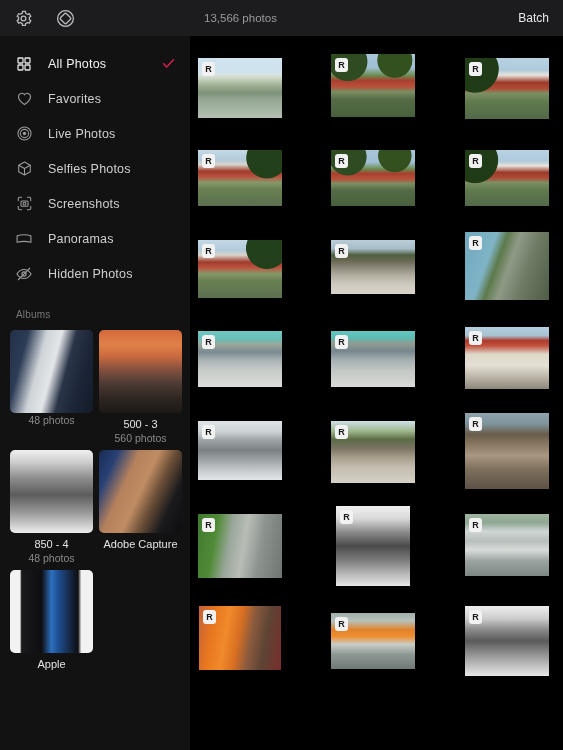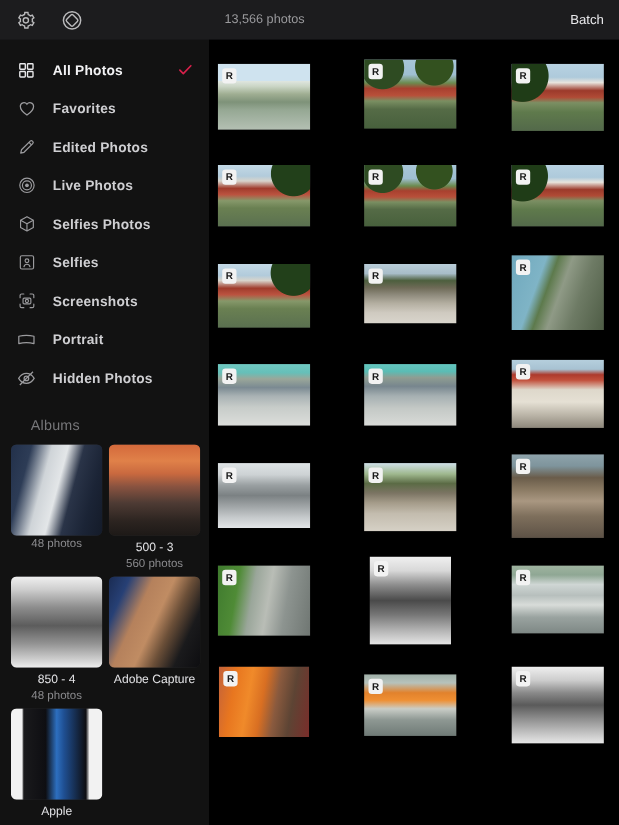--- a/index.html
+++ b/index.html
@@ -32,43 +32,42 @@
   }
   .tb-icon svg{ display:block; }
 
   .nav{ padding-top:10px; }
   .nav-item{
     height:35px;
     display:flex; align-items:center;
     padding:0 14px 0 14px;
     gap:14px;
     position:relative;
-    font-weight:bold;
   }
   .nav-ico{
     width:20px; height:20px; flex:0 0 20px;
     display:flex; align-items:center; justify-content:center;
     color:#9b9b9e;
   }
   .nav-ico svg{ display:block; }
   .nav-label{
     font-size:12.5px; color:#cfcfd2; letter-spacing:.2px;
     white-space:nowrap;
   }
   .nav-item.active .nav-label{ color:#f2f2f4; }
   .nav-item.active .nav-ico{ color:#e8e8ea; }
   .nav-check{
     margin-left:auto;
     width:16px; height:16px;
     display:flex; align-items:center; justify-content:center;
   }
 
   .albums-head{
-    font-size:13px; color:#77777a;
-    padding:18px 0 10px 28px;
+    font-size:10px; color:#77777a;
+    padding:18px 0 10px 16px;
     letter-spacing:.2px;
   }
   .albums-grid{
     display:grid;
     grid-template-columns:1fr 1fr;
     column-gap:6px; row-gap:0;
     padding:0 10px;
   }
   .album{
     display:flex; flex-direction:column; align-items:center;
@@ -235,29 +234,20 @@
 
       <div class="nav-item">
         <span class="nav-ico">
           <svg width="17" height="17" viewBox="0 0 24 24" fill="none" stroke="currentColor" stroke-width="1.6">
             <path d="M12 20.5S3.5 15 3.5 9.2A4.7 4.7 0 0 1 12 6.6a4.7 4.7 0 0 1 8.5 2.6C20.5 15 12 20.5 12 20.5z"></path>
           </svg>
         </span>
         <span class="nav-label">Favorites</span>
       </div>
 
-      <div class="nav-item">
-        <span class="nav-ico">
-          <svg width="17" height="17" viewBox="0 0 24 24" fill="none" stroke="currentColor" stroke-width="1.6" stroke-linejoin="round">
-            <path d="M4 20l1-4.2L16.2 4.6a2 2 0 0 1 2.8 0l.4.4a2 2 0 0 1 0 2.8L8.2 19z"></path>
-            <path d="M14.6 6.2l3.2 3.2"></path>
-          </svg>
-        </span>
-        <span class="nav-label">Edited Photos</span>
-      </div>
 
       <div class="nav-item">
         <span class="nav-ico">
           <svg width="17" height="17" viewBox="0 0 24 24" fill="none" stroke="currentColor" stroke-width="1.5">
             <circle cx="12" cy="12" r="9.2"></circle>
               <circle cx="12" cy="12" r="5.8"></circle>
               <circle cx="12" cy="12" r="2.4" fill="currentColor" stroke="none"></circle>
           </svg>
         </span>
         <span class="nav-label">Live Photos</span>
@@ -266,49 +256,39 @@
       <div class="nav-item">
         <span class="nav-ico">
           <svg width="17" height="17" viewBox="0 0 24 24" fill="none" stroke="currentColor" stroke-width="1.5" stroke-linejoin="round">
             <path d="M12 2.8l8.2 4.6v9.2L12 21.2 3.8 16.6V7.4z"></path>
             <path d="M3.8 7.4L12 12l8.2-4.6M12 12v9.2"></path>
           </svg>
         </span>
         <span class="nav-label">Selfies Photos</span>
       </div>
 
-      <div class="nav-item">
-        <span class="nav-ico">
-          <svg width="17" height="17" viewBox="0 0 24 24" fill="none" stroke="currentColor" stroke-width="1.5">
-            <rect x="3.5" y="3.5" width="17" height="17" rx="2"></rect>
-            <circle cx="12" cy="10" r="2.4"></circle>
-            <path d="M8 18c.6-2.4 2.1-3.6 4-3.6S15.4 15.6 16 18"></path>
-          </svg>
-        </span>
-        <span class="nav-label">Selfies</span>
-      </div>
 
       <div class="nav-item">
         <span class="nav-ico">
           <svg width="17" height="17" viewBox="0 0 24 24" fill="none" stroke="currentColor" stroke-width="1.5" stroke-linecap="round">
             <path d="M3.2 8V5.2a2 2 0 0 1 2-2H8M16 3.2h2.8a2 2 0 0 1 2 2V8M20.8 16v2.8a2 2 0 0 1-2 2H16M8 20.8H5.2a2 2 0 0 1-2-2V16"></path>
             <rect x="7" y="8.6" width="10" height="7.2" rx="1.4"></rect>
             <circle cx="12" cy="12.2" r="2"></circle>
           </svg>
         </span>
         <span class="nav-label">Screenshots</span>
       </div>
 
       <div class="nav-item">
         <span class="nav-ico">
           <svg width="18" height="18" viewBox="0 0 24 24" fill="none" stroke="currentColor" stroke-width="1.5" stroke-linejoin="round">
             <path d="M2.8 7.6c6.2-1.6 12.2-1.6 18.4 0v8.8c-6.2-1.6-12.2-1.6-18.4 0z"></path>
           </svg>
         </span>
-        <span class="nav-label">Portrait</span>
+        <span class="nav-label">Panoramas</span>
       </div>
 
       <div class="nav-item">
         <span class="nav-ico">
           <svg width="18" height="18" viewBox="0 0 24 24" fill="none" stroke="currentColor" stroke-width="1.5">
             <path d="M2.6 12S6.2 6 12 6s9.4 6 9.4 6-3.6 6-9.4 6-9.4-6-9.4-6z"></path>
             <circle cx="12" cy="12" r="2.8"></circle>
             <path d="M4 20L20 4"></path>
           </svg>
         </span>

